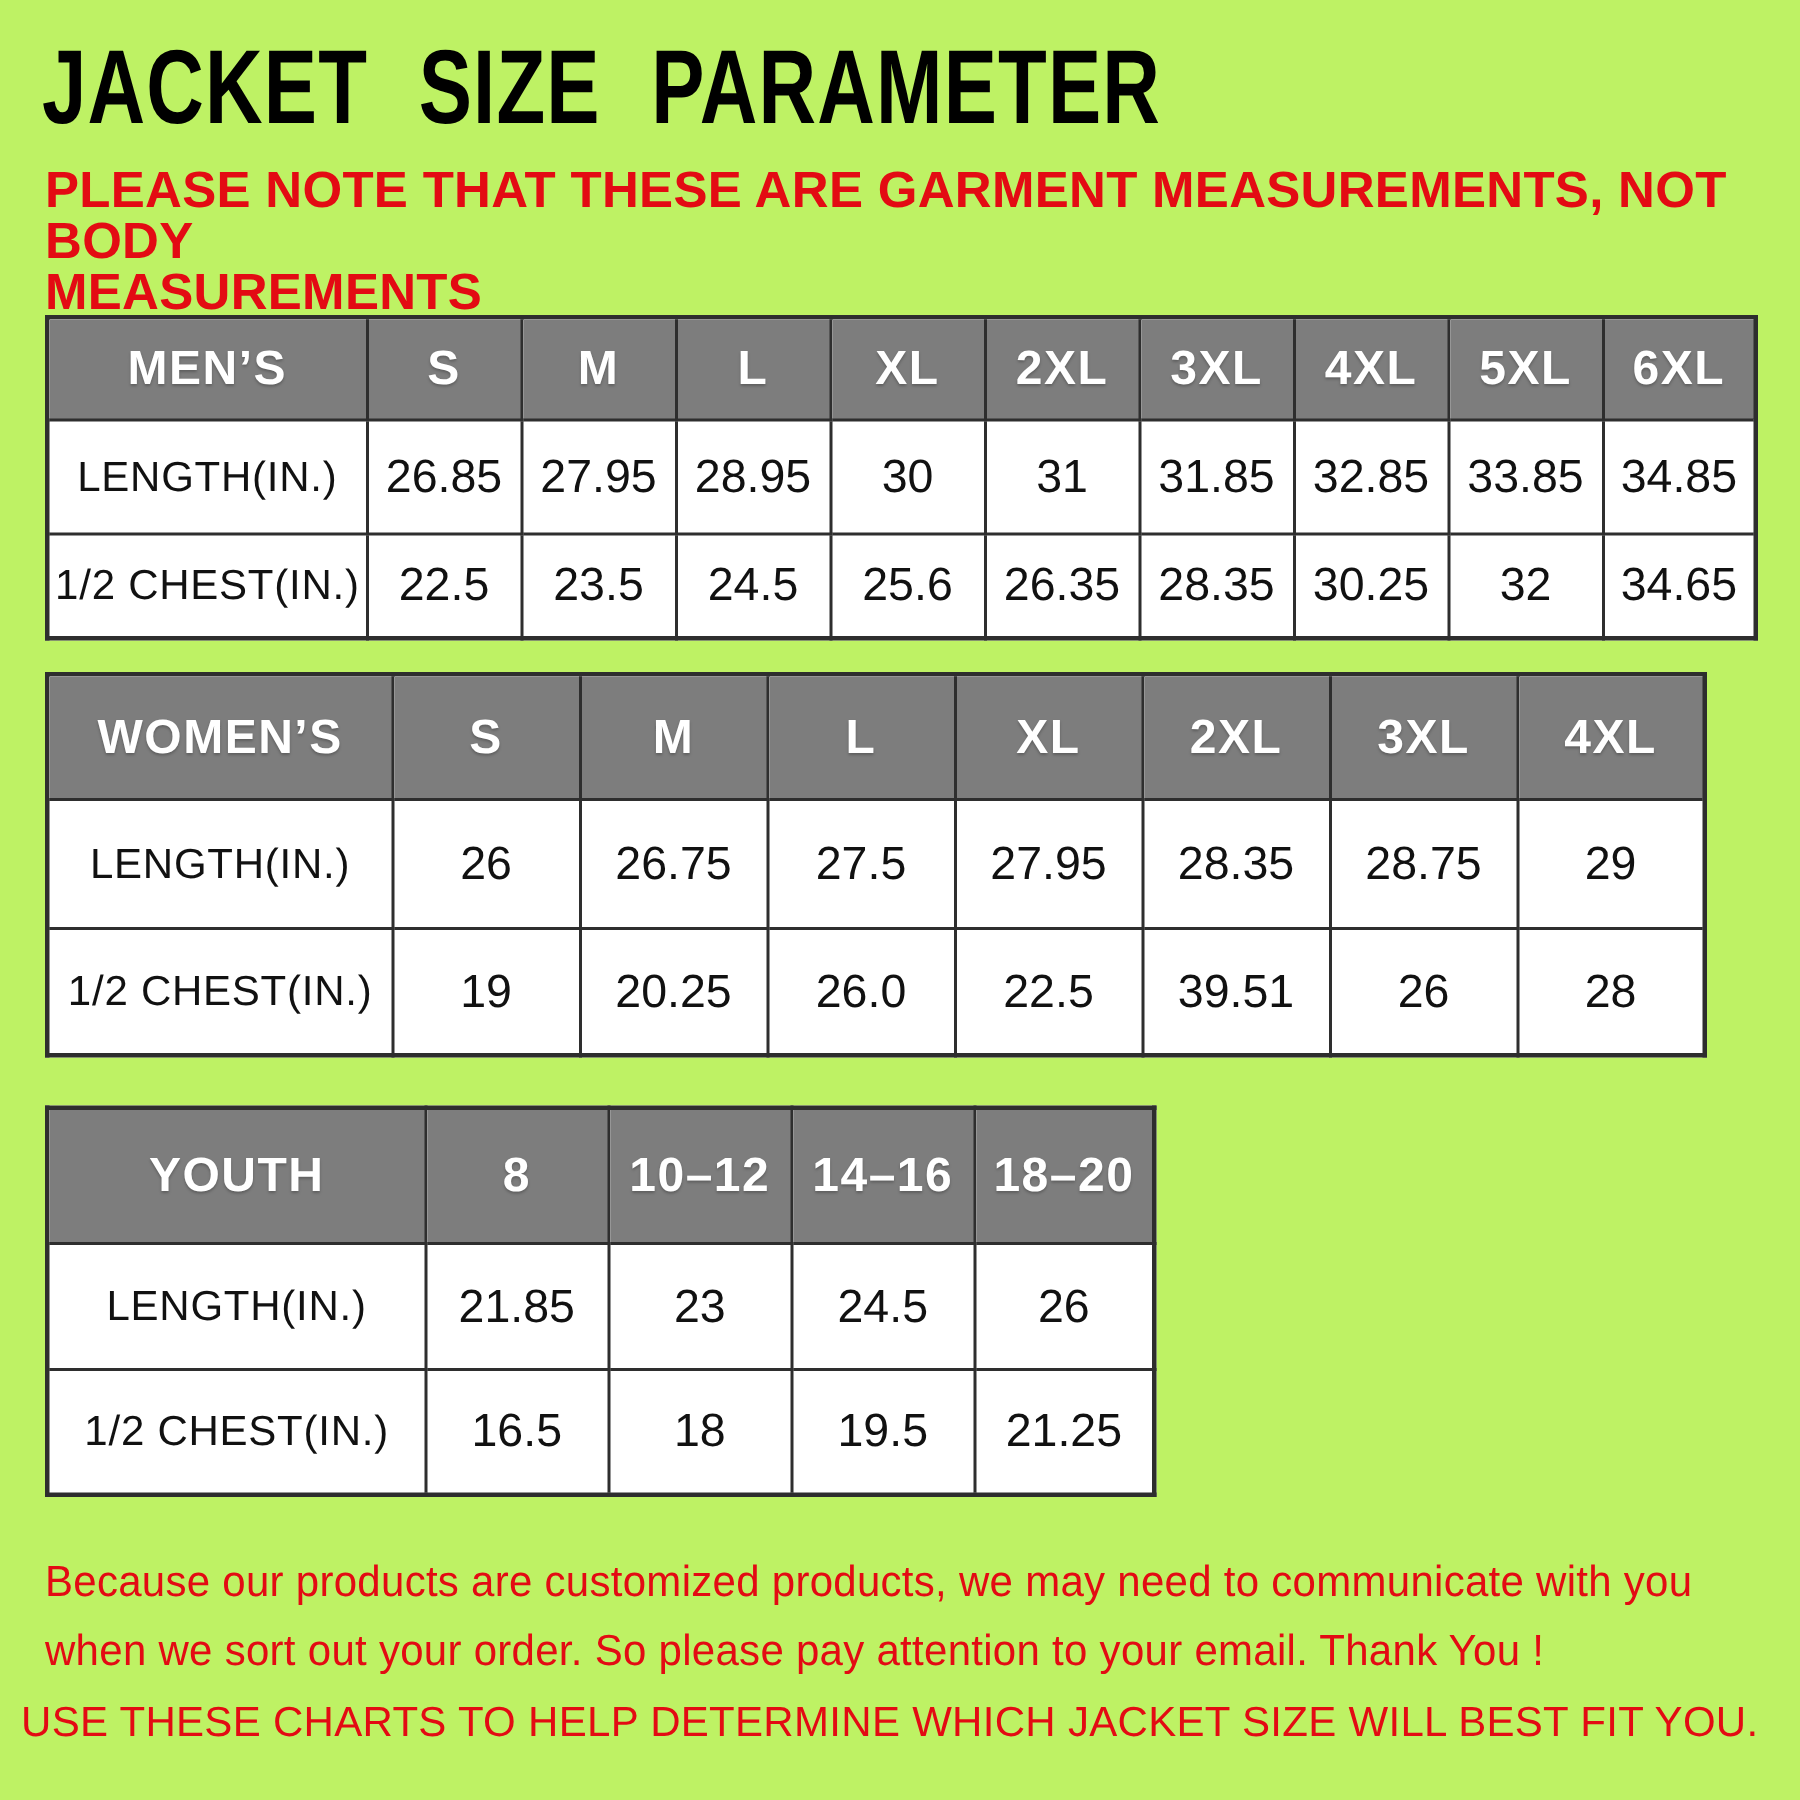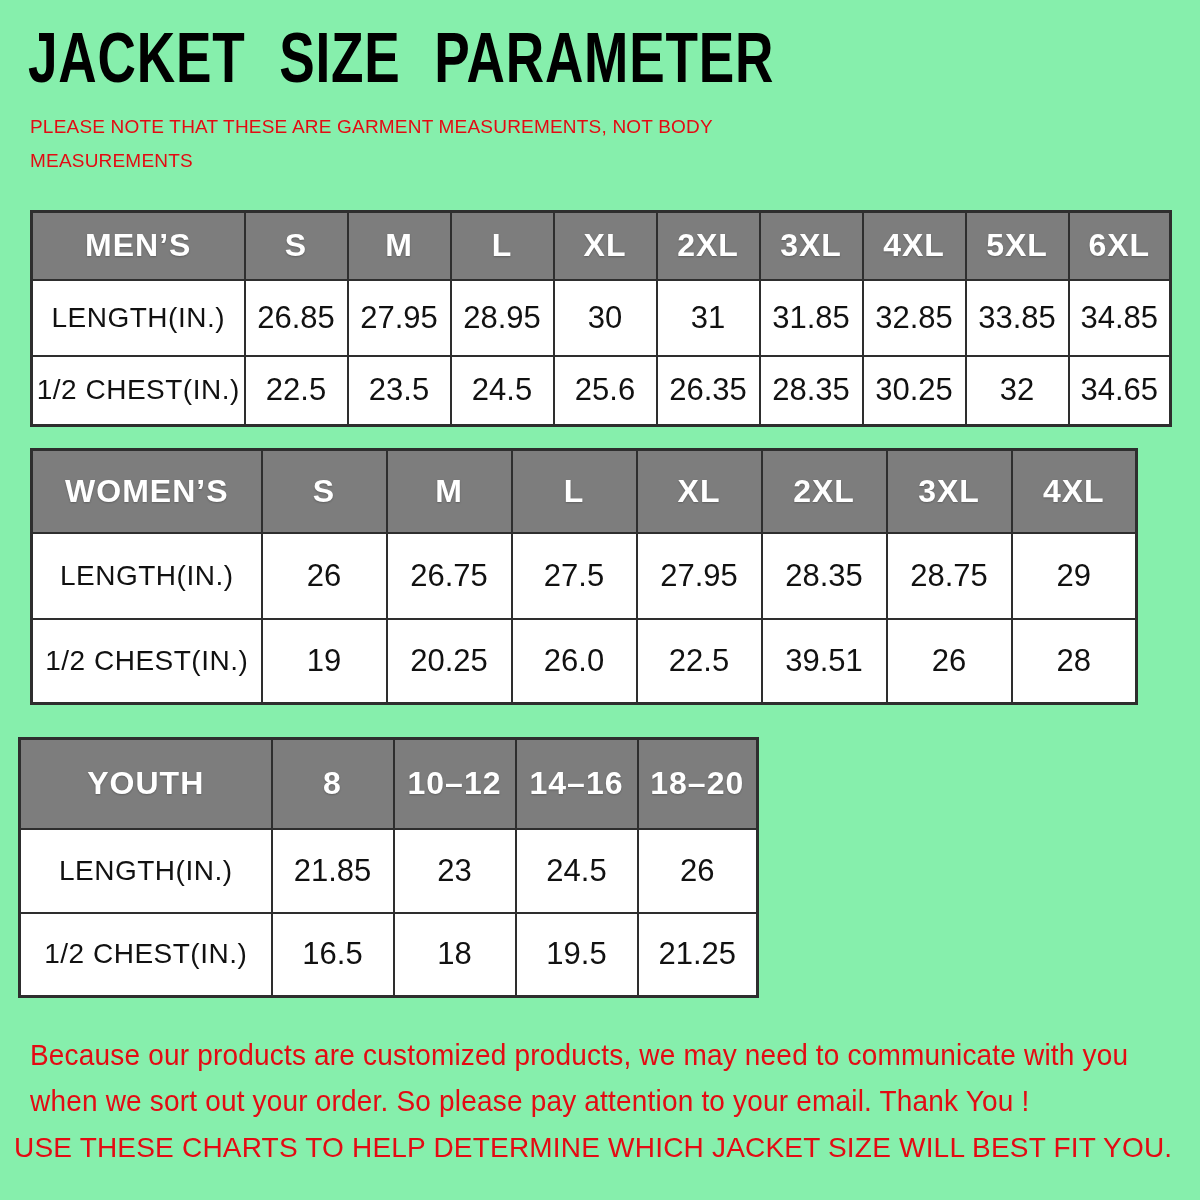--- a/index.html
+++ b/index.html
@@ -1,43 +1,43 @@
 <!DOCTYPE html>
 <html><head>
 <meta charset="utf-8">
 <style>
   html, body { margin: 0; padding: 0; background: #ffffff; }
   .canvas {
     position: relative;
     width: 1200px;
     height: 1200px;
-    background: #86efac;
+    background: #bef264;
     overflow: hidden;
     font-family: "Liberation Sans", sans-serif;
   }
   .page-title {
     position: absolute;
     left: 28px;
     top: 18px;
     font-size: 70px;
     font-weight: bold;
     color: #000000;
     letter-spacing: 1px;
     word-spacing: 24px;
     white-space: nowrap;
     transform: scaleX(0.76);
     transform-origin: left top;
   }
   .top-note {
     position: absolute;
     left: 30px;
     top: 110px;
-    font-size: 19px;
+    font-size: 34px;
     line-height: 34px;
-    font-weight: normal;
+    font-weight: bold;
     color: #e30b13;
     letter-spacing: 0.2px;
   }
   table.size-table {
     position: absolute;
     border-collapse: collapse;
     table-layout: fixed;
     background: #ffffff;
     border: 3px solid #2e2e2e;
   }
@@ -61,21 +61,21 @@
     color: #111111;
     letter-spacing: 0.5px;
     margin-left: 20px;
   }
   td.value-cell {
     font-size: 31px;
     color: #111111;
   }
   .tbl-mens   { left: 30px; top: 210px; width: 1142px; }
   .tbl-womens { left: 30px; top: 448px; width: 1108px; }
-  .tbl-youth  { left: 18px; top: 737px; width: 741px; }
+  .tbl-youth  { left: 30px; top: 737px; width: 741px; }
   .tbl-mens   tr.hdr  { height: 68px; }
   .tbl-mens   tr.r1   { height: 76px; }
   .tbl-mens   tr.r2   { height: 70px; }
   .tbl-womens tr.hdr  { height: 83px; }
   .tbl-womens tr.r1   { height: 86px; }
   .tbl-womens tr.r2   { height: 85px; }
   .tbl-youth  tr.hdr  { height: 90px; }
   .tbl-youth  tr.r1   { height: 84px; }
   .tbl-youth  tr.r2   { height: 84px; }
   .footer-paragraph {

